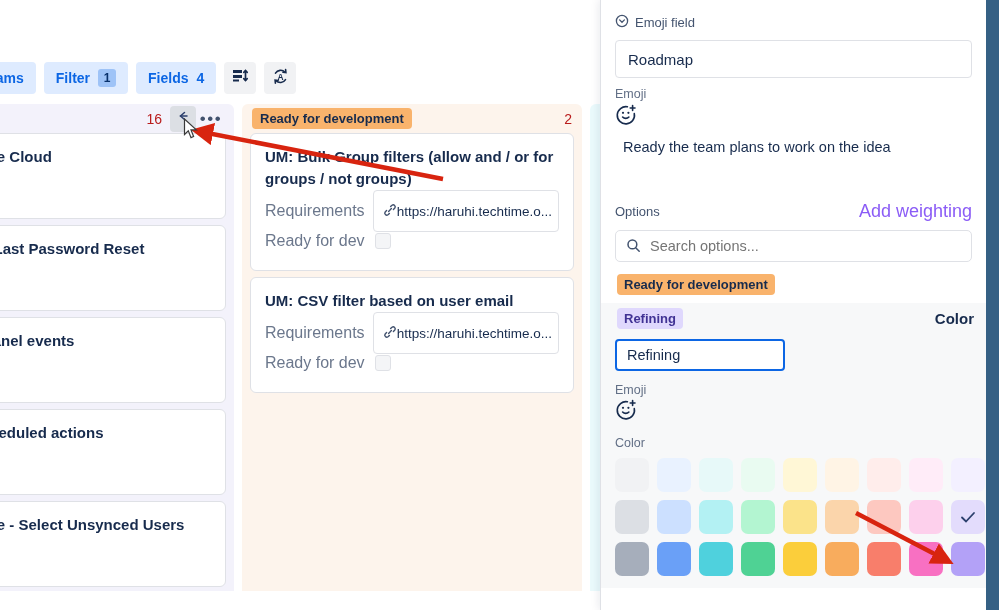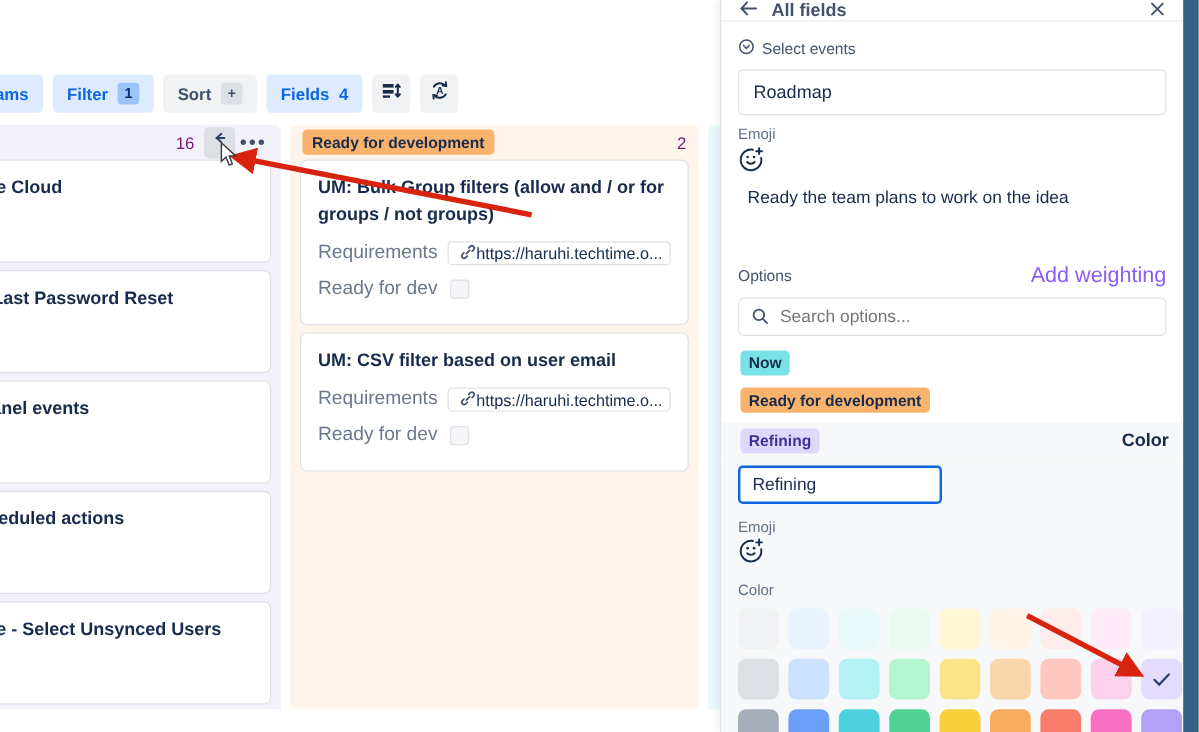--- a/index.html
+++ b/index.html
@@ -56,21 +56,21 @@
   .col-head {
     height: 29px; display: flex; align-items: center;
     padding: 0 10px; gap: 8px;
   }
   .col-head.right { justify-content: flex-end; }
   .col-pill {
     display: inline-block; padding: 3px 8px; border-radius: 4px;
     font-size: 13px; font-weight: 700; color: #172b4d;
   }
   .col-pill.orange { background: #f9b36c; }
-  .col-num { font-size: 14px; color: #701a75; }
+  .col-num { font-size: 14px; color: #b91c1c; }
   .col-actions { display: flex; align-items: center; gap: 2px; }
   .col-act {
     width: 26px; height: 26px; border-radius: 4px;
     display: flex; align-items: center; justify-content: center;
     cursor: pointer;
   }
   .col-act.active { background: #dcdfe4; }
   .dots { letter-spacing: 1.5px; color: #42526e; font-size: 17px; line-height: 10px; }
 
   .col-body { padding: 0 8px; display: flex; flex-direction: column; gap: 6px; }
@@ -84,21 +84,21 @@
   }
   .card-row { display: flex; align-items: center; gap: 10px; height: 30px; }
   .card-lbl { font-size: 16px; color: #6b778c; min-width: 74px; }
   .chk {
     width: 16px; height: 16px; border-radius: 3px;
     background: #f4f5f7; border: 1px solid #dfe1e6;
     cursor: pointer;
   }
   .linkbox {
     display: flex; align-items: center; gap: 0;
-    height: 20px; padding: 0 9px;
+    height: 42px; padding: 0 9px;
     border: 1px solid #dfe1e6; border-radius: 4px;
     background: #fff; font-size: 13.5px; color: #172b4d;
     max-width: 188px; overflow: hidden; white-space: nowrap;
     cursor: pointer;
   }
 
   
   #panel {
     position: absolute; right: 13px; top: 0; width: 386px; height: 610px;
     background: #ffffff;
@@ -198,24 +198,20 @@
 
   <div id="board">
 
     <div class="toolbar">
       <div class="tb-btn blue first">
         <span>eams</span>
       </div>
       <div class="tb-btn blue">
         <span>Filter</span>
         <span class="tb-badge">1</span>
-      </div>
-      <div class="tb-btn">
-        <span>Sort</span>
-        <span class="tb-badge plain">+</span>
       </div>
       <div class="tb-btn blue">
         <span>Fields</span>
         <span class="tb-count">4</span>
       </div>
       <div class="tb-icon-btn">
         <span>
           <svg width="18" height="18" viewBox="0 0 18 18" fill="none" stroke="#172b4d" stroke-width="1.7">
             <rect x="2" y="3" width="9" height="3" fill="#172b4d" stroke="none"></rect>
             <rect x="2" y="8" width="9" height="3" fill="#172b4d" stroke="none"></rect>
@@ -344,46 +340,31 @@
 
       <div class="col c3">
         <div class="col-head"></div>
       </div>
 
     </div>
   </div>
 
   <div id="panel">
 
-    <div class="p-head">
-      <span style="cursor:pointer;display:flex;margin-top:-4px">
-        <svg width="18" height="16" viewBox="0 0 18 16" fill="none" stroke="#42526e" stroke-width="1.7" stroke-linecap="round">
-          <path d="M7.5 3 L3 8 L7.5 13"></path>
-          <path d="M3 8 L15 8"></path>
-        </svg>
-      </span>
-      <span class="p-head-title">All fields</span>
-      <span class="p-close">
-        <svg width="15" height="15" viewBox="0 0 15 15" fill="none" stroke="#42526e" stroke-width="1.6" stroke-linecap="round">
-          <path d="M3 3 L12 12"></path>
-            <path d="M12 3 L3 12"></path>
-        </svg>
-      </span>
-    </div>
 
     <div class="p-body">
 
       <div class="p-small-lbl">
         <span>
           <svg width="14" height="14" viewBox="0 0 14 14" fill="none" stroke="#44546f" stroke-width="1.3">
             <circle cx="7" cy="7" r="5.6"></circle>
             <path d="M4.6 5.9 L7 8.3 L9.4 5.9" stroke-linecap="round"></path>
           </svg>
         </span>
-        <span>Select events</span>
+        <span>Emoji field</span>
       </div>
 
       <input class="p-input" readonly="" value="Roadmap" style="">
 
       <div class="p-lbl">Emoji</div>
       <div class="emoji-btn">
         <span>
           <svg width="22" height="22" viewBox="0 0 22 22" fill="none" stroke="#172b4d" stroke-width="1.6">
             <path d="M19.3 9.6 A8.6 8.6 0 1 1 12.4 2.8" stroke-linecap="round"></path>
             <circle cx="8" cy="8.8" r="1.1" fill="#172b4d" stroke="none"></circle>
@@ -405,23 +386,20 @@
         <span class="sicon">
           <svg width="15" height="15" viewBox="0 0 15 15" fill="none" stroke="#42526e" stroke-width="1.5" stroke-linecap="round">
             <circle cx="6.4" cy="6.4" r="4.4"></circle>
               <path d="M9.7 9.7 L13.2 13.2"></path>
           </svg>
         </span>
         <input class="p-search" placeholder="Search options..." style="">
       </div>
 
       <div class="opt-list">
-        <div class="opt-row">
-          <span class="opt-pill" style="background:#79e2e8;color:#172b4d">Now</span>
-        </div>
         <div class="opt-row">
           <span class="opt-pill" style="background:#f9b36c;color:#172b4d">Ready for development</span>
         </div>
         <div class="opt-row editing">
           <span class="opt-pill" style="background:#dfd8fd;color:#403294">Refining</span>
           <span class="opt-done">Color</span>
         </div>
 
         <div class="edit-zone">
           <input class="edit-input" value="Refining" style="">

